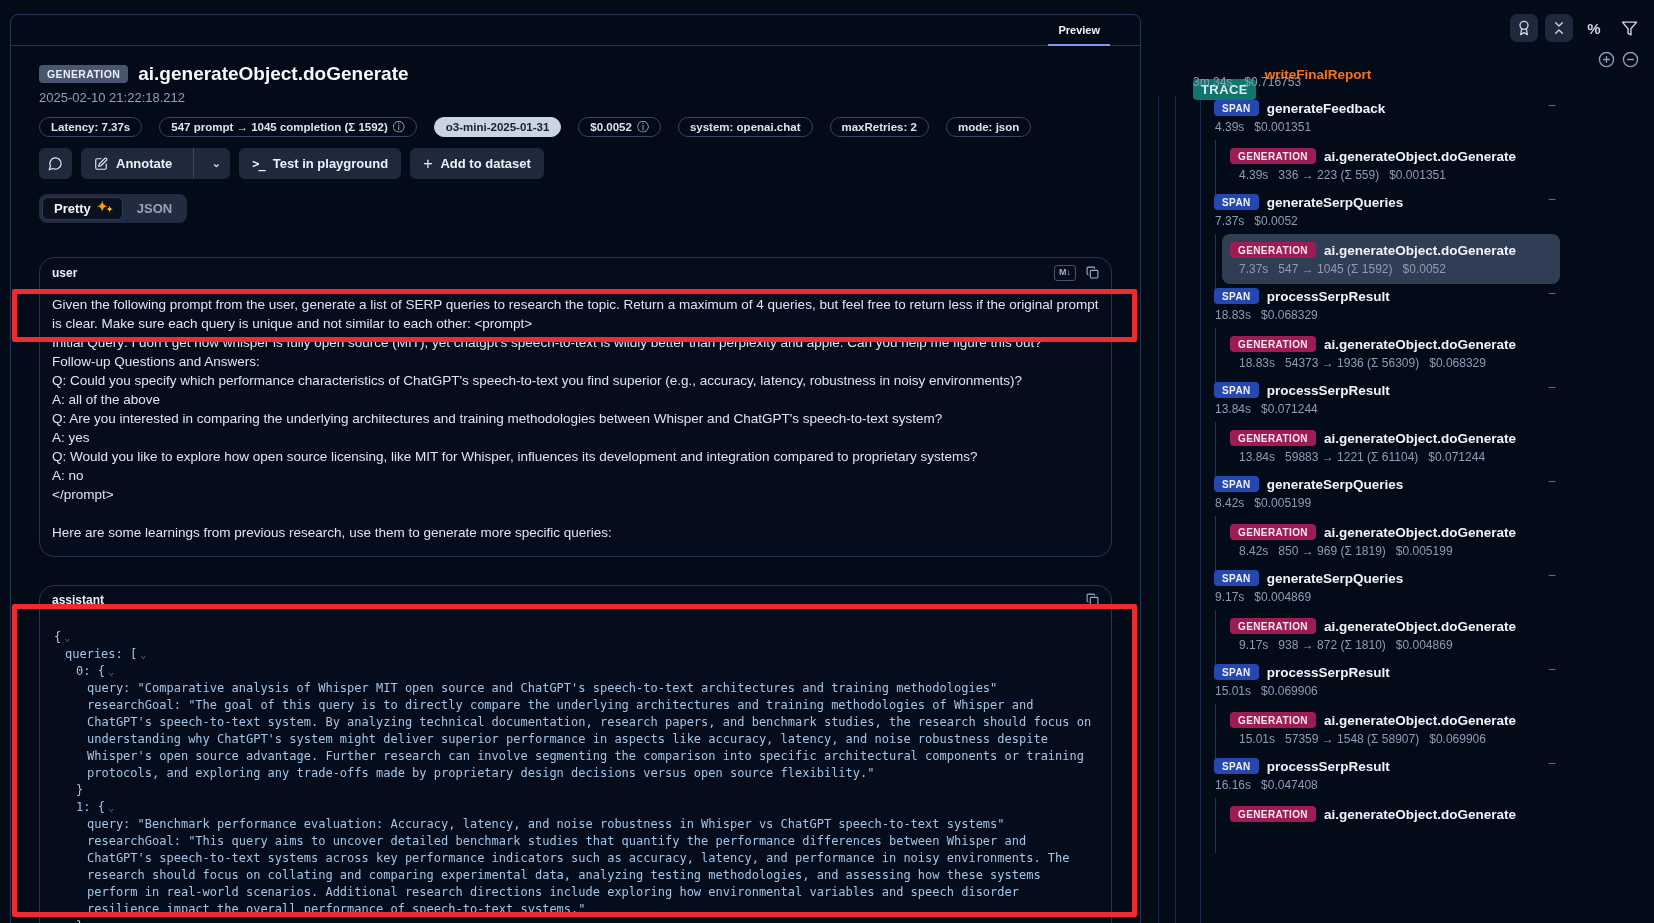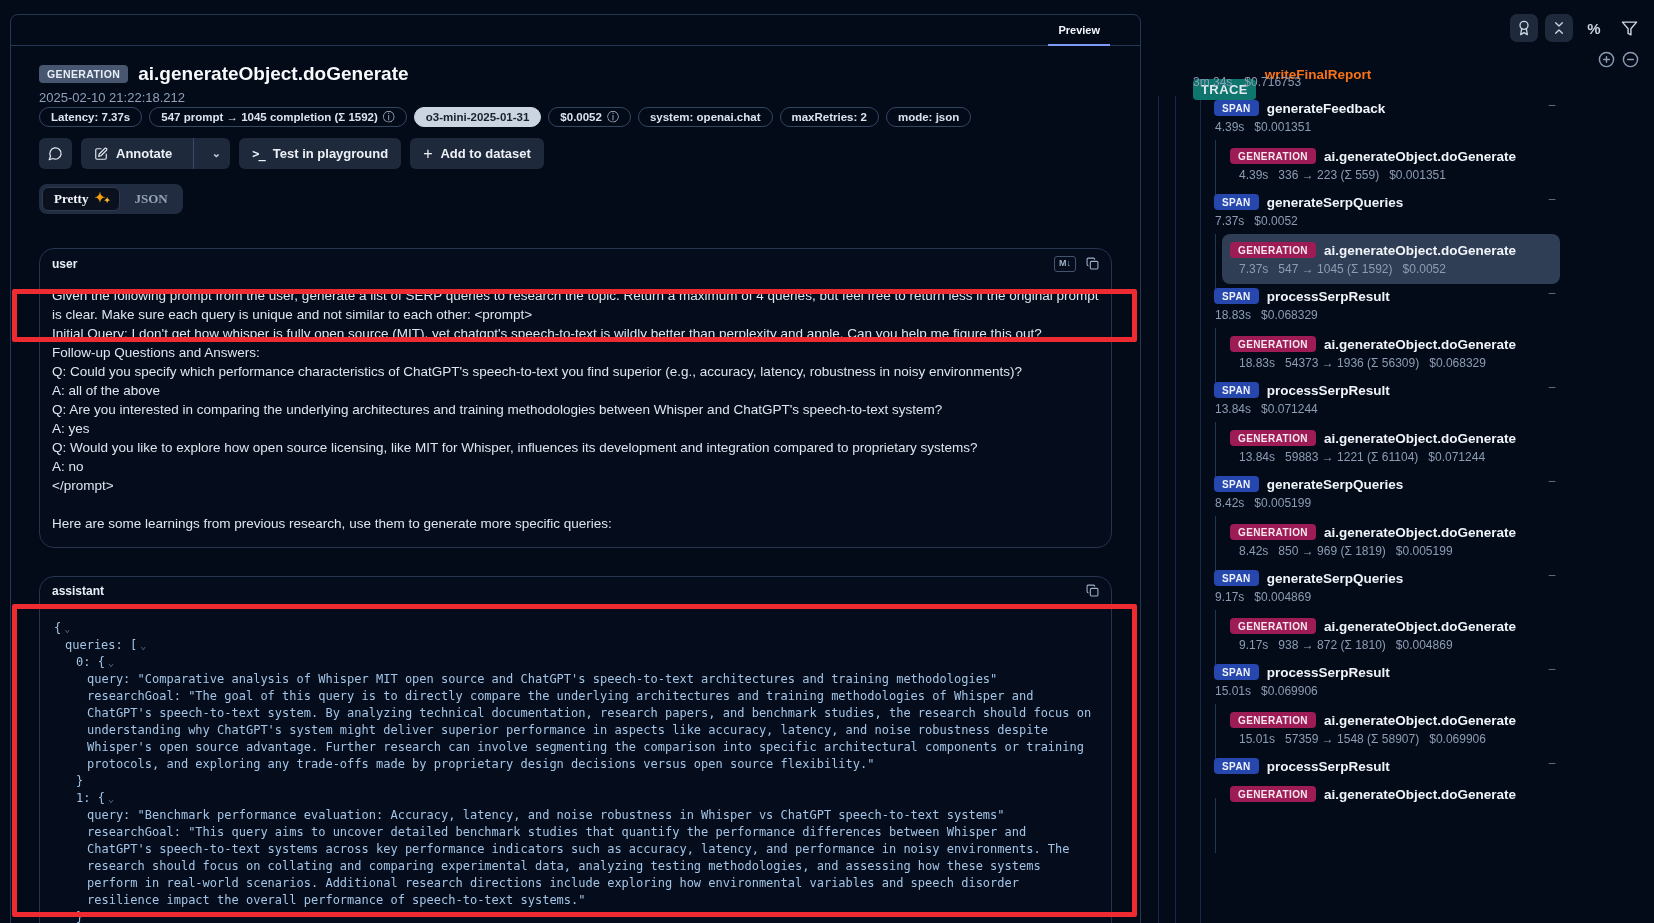--- a/index.html
+++ b/index.html
@@ -28,21 +28,21 @@
   .panel-content{ padding:0 28px; }
 
   .obs-header{ margin-top:17px; display:flex; align-items:center; gap:10px; }
   .type-badge{
     background:#48576f; color:#e8eef7; font-size:10.5px; font-weight:700; letter-spacing:.4px;
     padding:3px 8px; border-radius:4px;
   }
   .obs-title{ font-size:19px; font-weight:700; color:#f8fafc; }
   .obs-time{ margin-top:5px; font-size:13px; color:#8fa0b8; }
 
-  .pill-row{ margin-top:2px; display:flex; gap:7px; align-items:center;text-align:right; }
+  .pill-row{ margin-top:12px; display:flex; gap:17px; align-items:center;text-align:right; }
   .pill{
     border:1px solid #344562; border-radius:9999px; padding:3px 11px;
     font-size:11.5px; font-weight:700; color:#dbe3ee; display:flex; align-items:center; gap:5px;
     white-space:nowrap;
   }
   .pill.model{ background:#cbd5e1; color:#16202e; border-color:#cbd5e1; }
   .info-glyph{ font-size:12px; color:#aebdd2; font-weight:400; line-height:1; }
 
   .btn-row{ margin-top:11px; display:flex; gap:9px; align-items:center; }
   .btn{
@@ -51,21 +51,21 @@
   }
   .btn.icon-only{ width:33px; justify-content:center; padding:0; }
   .split{ padding:0; }
   .split .seg-main{ display:flex; align-items:center; gap:8px; padding:0 13px; height:100%; }
   .split .seg-div{ width:1px; height:100%; background:#39496a; }
   .split .seg-chev{ width:28px; height:100%; display:flex; align-items:center; justify-content:center;
     color:#c6d1e2; font-size:11px; }
   .term-glyph{ font-family:"DejaVu Sans Mono", monospace; font-size:12px; font-weight:700; letter-spacing:-1px; }
   .plus-glyph{ font-size:16px; font-weight:400; }
 
-  .toggle-row{ margin-top:15px;font-family:Liberation Serif, serif; }
+  .toggle-row{ margin-top:15px; }
   .seg-toggle{
     display:inline-flex; background:#212c40; border-radius:8px; padding:3px; gap:2px; align-items:center;
   }
   .seg-toggle .seg{
     padding:4px 12px; font-size:13px; font-weight:700; color:#94a3b8; border-radius:6px;
     display:flex; align-items:center; gap:5px;
   }
   .seg-toggle .seg.active{ background:#0a101d; color:#f4f7fb; border:1px solid #2c3a54; padding:3px 11px; }
   .sparkle{ position:relative; width:15px; height:15px; display:inline-block; }
   .sparkle .s1{ position:absolute; left:1px; top:-2px; color:#f59e0b; font-size:13px; }
@@ -499,20 +499,24 @@
         </div>
       </div>
     </div>
     <div class="tgroup">
       <div class="child-guide"></div>
       <div class="trow">
         <span class="span-badge">SPAN</span>
         <span class="tname">processSerpResult</span>
         <div class="collapse-btn">−</div>
       </div>
+      <div class="tmetrics">
+        <span>16.16s</span>
+        <span>$0.047408</span>
+      </div>
       <div class="gen-block">
         <div class="trow">
           <span class="gen-badge">GENERATION</span>
           <span class="tname">ai.generateObject.doGenerate</span>
         </div>
       </div>
     </div>
   </div>
 
 </body></html>

